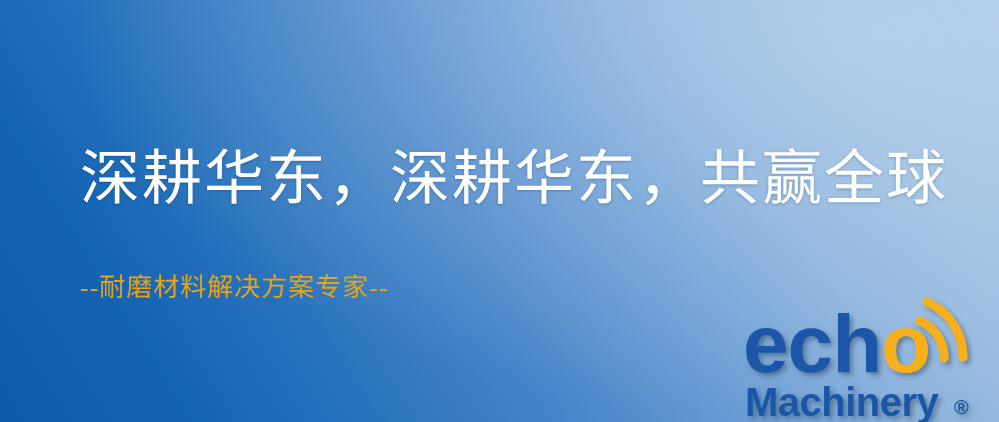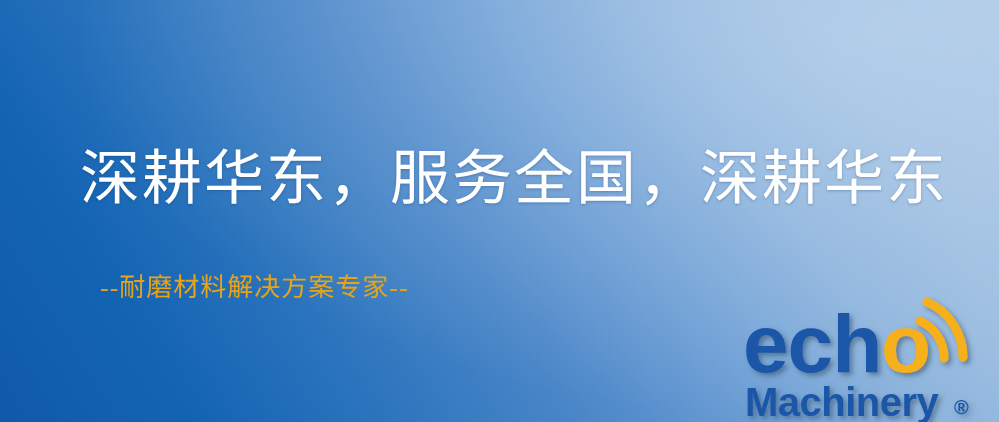--- a/index.html
+++ b/index.html
@@ -50,21 +50,21 @@
     font-family: "Liberation Serif", "DejaVu Serif", serif;
     font-size: 60px;
     line-height: 1.12;
     letter-spacing: 2px;
     white-space: nowrap;
     text-shadow: 0 1px 3px rgba(10,50,100,0.30);
   }
 
   
   #subtitle {
-    left: 100px;
+    left: 80px;
     top: 266px;
     color: #e8a317;
     font-family: "Liberation Serif", "DejaVu Serif", serif;
     font-size: 26px;
     letter-spacing: 1px;
     white-space: nowrap;
   }
 
   
   #logo {
@@ -76,21 +76,21 @@
   }
   #logo svg { display: block; width: 100%; height: 100%; }
 
   .wordmark-text { font-family: "Liberation Sans", sans-serif; }
 </style>
 </head>
 <body>
 
 <div id="banner">
 
-  <div class="layer" id="headline">深耕华东，服务全国，深耕华东</div>
+  <div class="layer" id="headline">深耕华东，深耕华东，共赢全球</div>
 
   <div class="layer" id="subtitle">--耐磨材料解决方案专家--</div>
 
   <div class="layer" id="logo">
     <svg viewBox="0 0 252 130" xmlns="http://www.w3.org/2000/svg" aria-hidden="true">
       <defs>
         <filter id="dropsh" x="-25%" y="-25%" width="160%" height="160%">
           <feDropShadow dx="3" dy="3" stdDeviation="2.4" flood-color="#2c3f55" flood-opacity="0.50"></feDropShadow>
         </filter>
       </defs>

